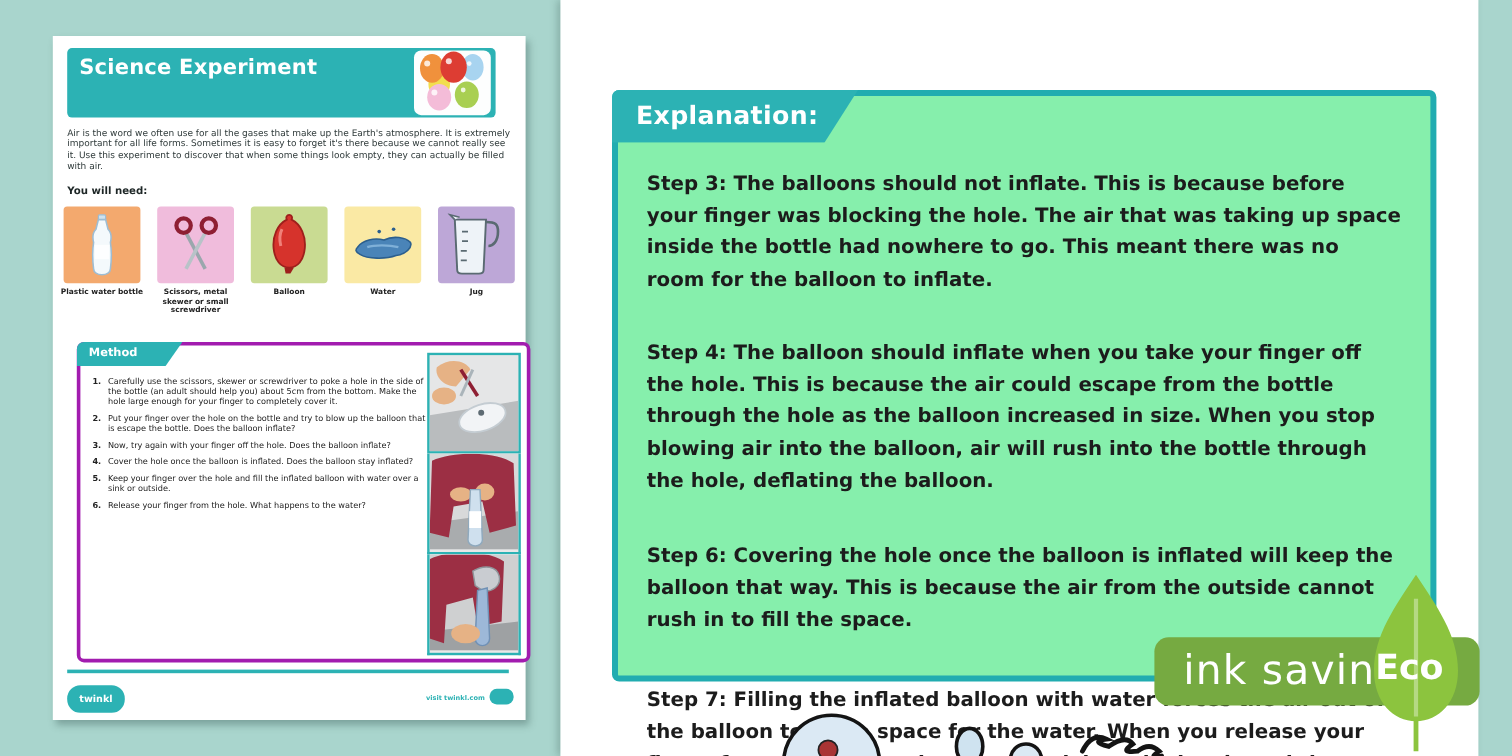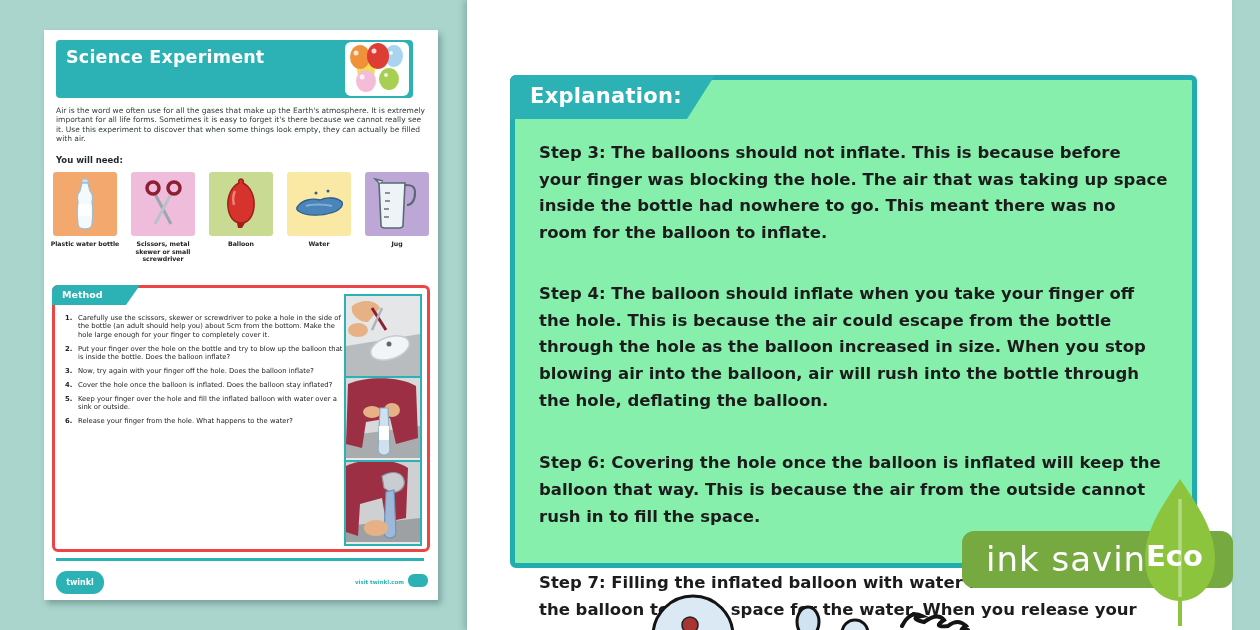--- a/index.html
+++ b/index.html
@@ -20,22 +20,22 @@
     line-height:9.4px; color:#2f3a3a; font-weight:500; }
   .lp-need { position:absolute; left:12px; top:125px; font-size:8.5px; font-weight:bold; color:#1d2626; }
   .cards-row { position:absolute; left:6px; top:142px; width:382px; display:flex; justify-content:space-between; }
   .card-col { width:70px; display:flex; flex-direction:column; align-items:center; }
   .item-card { width:64px; height:64px; border-radius:3px; display:flex; align-items:center; justify-content:center; }
   .card-bottle { background:#f3a96e; } .card-scissors { background:#f0bcdc; }
   .card-balloon { background:#c9db92; } .card-water { background:#fae9a4; } .card-jug { background:#bda7d7; }
   .item-label { margin-top:4px; font-size:6.2px; line-height:7.6px; font-weight:bold;
     color:#222; text-align:center; width:70px; }
 
-  .method-box { position:absolute; left:8px; top:255px; width:378px; height:267px;
-    border:3px solid #ef4444; border-radius:6px; background:#fff; }
+  .method-box { position:absolute; left:20px; top:255px; width:378px; height:267px;
+    border:3px solid #a21caf; border-radius:6px; background:#fff; }
   .method-tab { position:absolute; left:-3px; top:-3px; width:88px; height:20px;
     background:#2cb2b4; clip-path:polygon(0 0,100% 0,calc(100% - 14px) 100%,0 100%);
     border-top-left-radius:6px; }
   .method-tab span { display:block; padding-left:10px; line-height:19px; color:#fff;
     font-weight:bold; font-size:9.5px; }
   .method-list { position:absolute; left:10px; top:26px; width:282px; list-style:none; counter-reset:step; }
   .method-list li { counter-increment:step; position:relative; padding-left:13px;
     font-size:6.8px; line-height:8.4px; color:#222; font-weight:500; margin-bottom:5.5px; }
   .method-list li::before { content:counter(step) "."; position:absolute; left:0; top:0;
     font-weight:bold; }
@@ -167,21 +167,21 @@
         <div class="item-label">Jug</div>
       </div>
     </div>
 
     <div class="method-box">
       <div class="method-tab">
         <span>Method</span>
       </div>
       <ol class="method-list">
         <li>Carefully use the scissors, skewer or screwdriver to poke a hole in the side of the bottle (an adult should help you) about 5cm from the bottom. Make the hole large enough for your finger to completely cover it.</li>
-        <li>Put your finger over the hole on the bottle and try to blow up the balloon that is inside the bottle. Does the balloon inflate?</li>
+        <li>Put your finger over the hole on the bottle and try to blow up the balloon that is escape the bottle. Does the balloon inflate?</li>
         <li>Now, try again with your finger off the hole. Does the balloon inflate?</li>
         <li>Cover the hole once the balloon is inflated. Does the balloon stay inflated?</li>
         <li>Keep your finger over the hole and fill the inflated balloon with water over a sink or outside.</li>
         <li>Release your finger from the hole. What happens to the water?</li>
       </ol>
       <div class="photo-strip">
         <div class="photo-cell">
           <svg width="74" height="80" viewBox="0 0 74 80">
             <rect x="0" y="0" width="74" height="80" fill="#e5e6e7"></rect>
             <polygon points="0,50 74,38 74,80 0,80" fill="#b9bcbe"></polygon>

